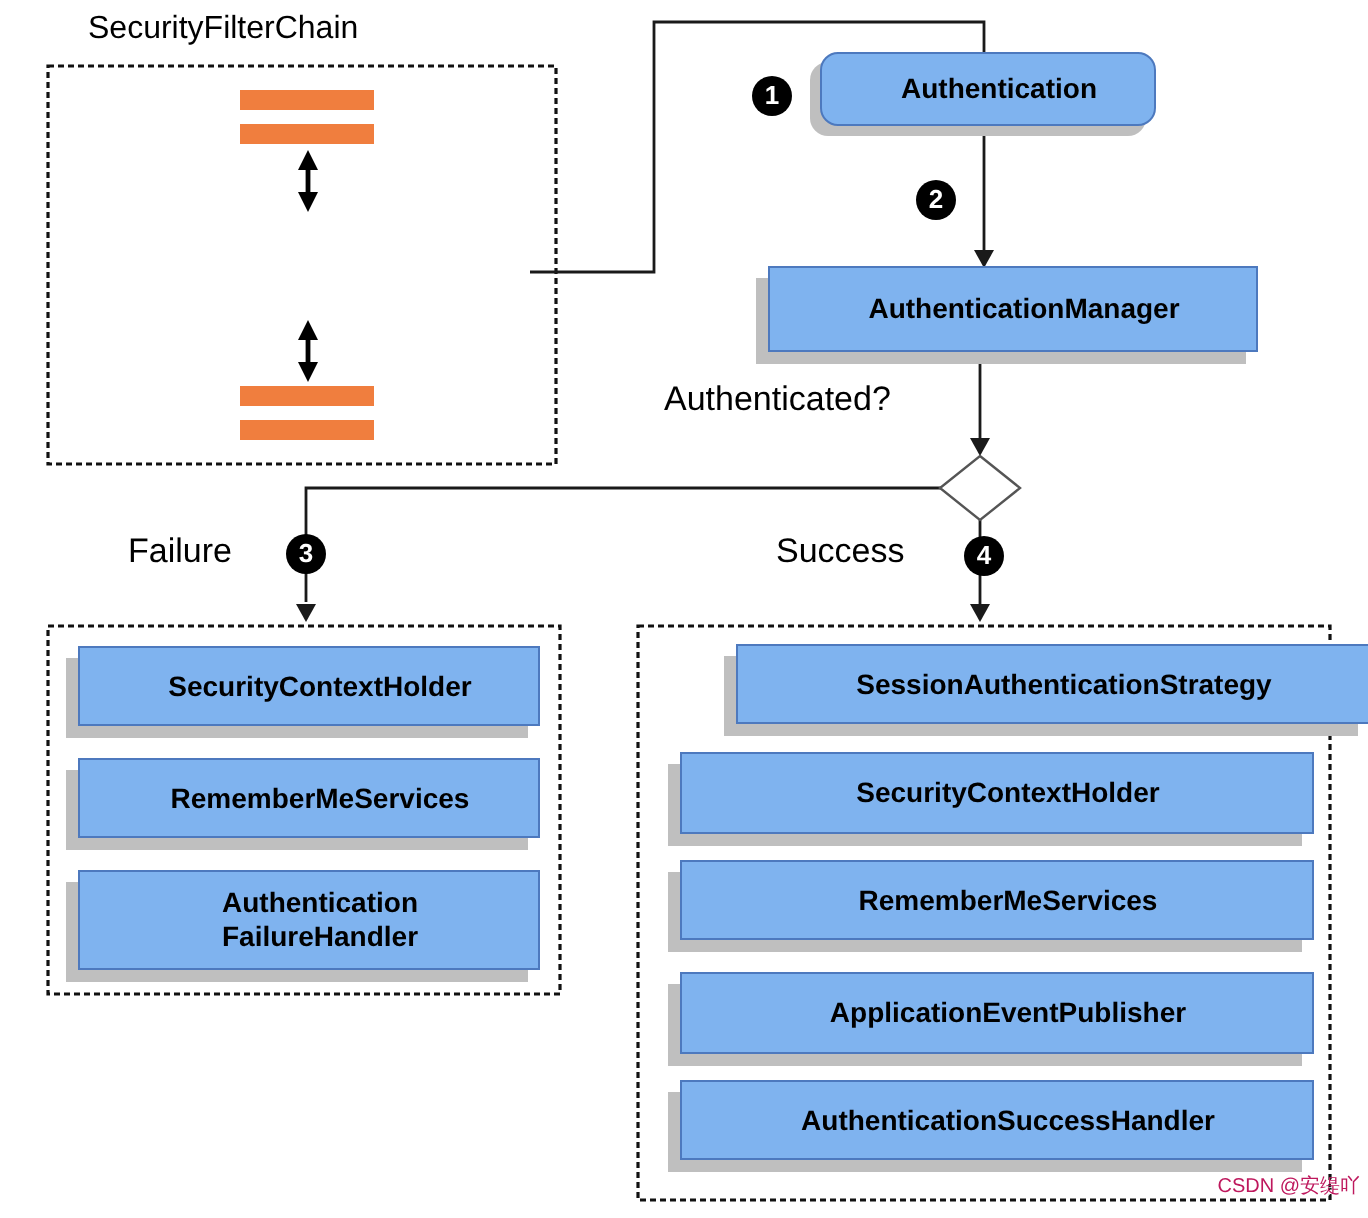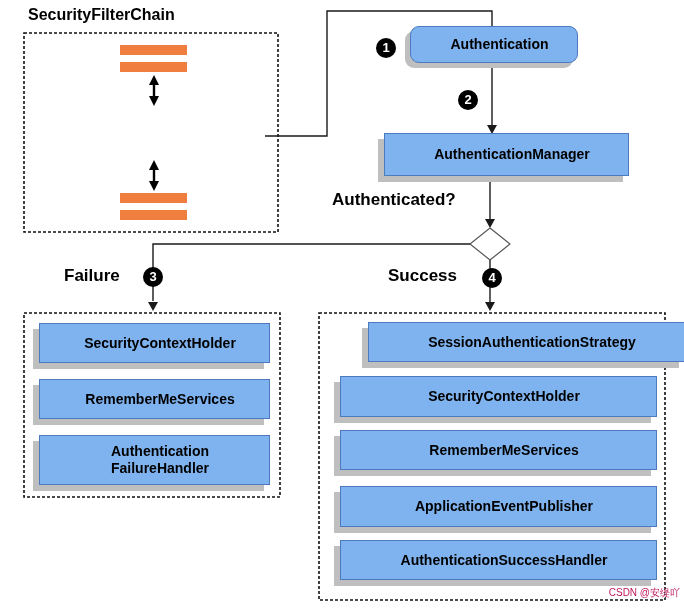--- a/index.html
+++ b/index.html
@@ -17,23 +17,23 @@
   }
   svg.overlay {
     position: absolute;
     left: 0; top: 0;
     width: 684px; height: 609px;
     z-index: 1;
     pointer-events: none;
   }
   .sfc-title {
     position: absolute;
-    left: 28px; top: 6px;
+    left: 44px; top: 6px;
     font-size: 16px;
-    font-weight: bold;
+    font-weight: normal;
     color: #000;
     z-index: 2;
   }
   .bar {
     position: absolute;
     left: 120px;
     width: 67px;
     height: 10px;
     background: #F07E3E;
     z-index: 2;
@@ -63,21 +63,21 @@
     font-size: 14px;
     padding-left: 11px;
   }
   .node.rounded {
     border-radius: 9px;
     box-shadow: -5px 5px 0 #BFBFBF;
   }
   .flow-label {
     position: absolute;
     font-size: 17px;
-    font-weight: bold;
+    font-weight: normal;
     color: #000;
     z-index: 2;
     white-space: nowrap;
   }
   .badge {
     position: absolute;
     width: 20px;
     height: 20px;
     border-radius: 50%;
     background: #000;

